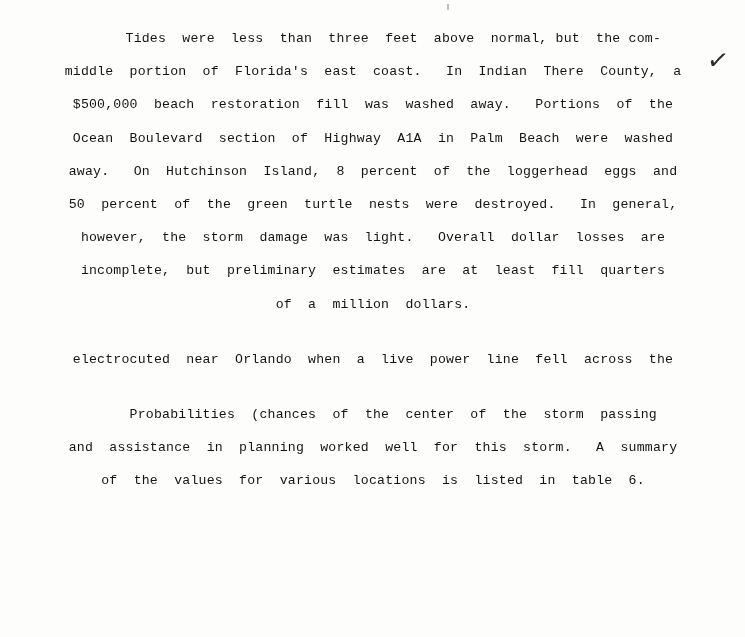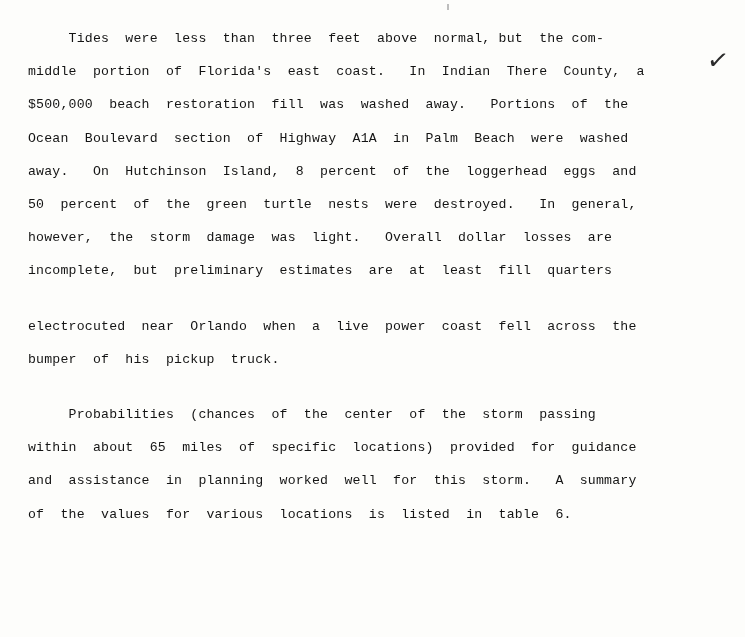--- a/index.html
+++ b/index.html
@@ -28,20 +28,21 @@
   .para {
     margin: 0 0 22px 0;
   }
   .line {
     font-size: 13.2px;
     line-height: 33.2px;
     color: #141414;
     white-space: pre;
     letter-spacing: 0.2px;
     font-family: "Liberation Mono", "DejaVu Sans Mono", monospace;
+    text-align: center;
   }
   .line.indent {
     
   }
   .margin-mark {
     position: absolute;
     right: 16px;
     top: 48px;
     font-size: 26px;
     line-height: 26px;
@@ -69,30 +70,29 @@
 
     <div class="para">
       <div class="line indent">     Tides  were  less  than  three  feet  above  normal, but  the com-</div>
       <div class="line">middle  portion  of  Florida's  east  coast.   In  Indian  There  County,  a</div>
       <div class="line">$500,000  beach  restoration  fill  was  washed  away.   Portions  of  the</div>
       <div class="line">Ocean  Boulevard  section  of  Highway  A1A  in  Palm  Beach  were  washed</div>
       <div class="line">away.   On  Hutchinson  Island,  8  percent  of  the  loggerhead  eggs  and</div>
       <div class="line">50  percent  of  the  green  turtle  nests  were  destroyed.   In  general,</div>
       <div class="line">however,  the  storm  damage  was  light.   Overall  dollar  losses  are</div>
       <div class="line">incomplete,  but  preliminary  estimates  are  at  least  fill  quarters</div>
+      <div class="line">of  a  million  dollars.</div>
     </div>
 
     <div class="para">
-      <div class="line">electrocuted  near  Orlando  when  a  live  power  coast  fell  across  the</div>
-      <div class="line">bumper  of  his  pickup  truck.</div>
+      <div class="line">electrocuted  near  Orlando  when  a  live  power  line  fell  across  the</div>
     </div>
 
     <div class="para">
       <div class="line indent">     Probabilities  (chances  of  the  center  of  the  storm  passing</div>
-      <div class="line">within  about  65  miles  of  specific  locations)  provided  for  guidance</div>
       <div class="line">and  assistance  in  planning  worked  well  for  this  storm.   A  summary</div>
       <div class="line">of  the  values  for  various  locations  is  listed  in  table  6.</div>
     </div>
 
   </div>
 
   <div class="margin-mark">✓</div>
 
 </div>
 

